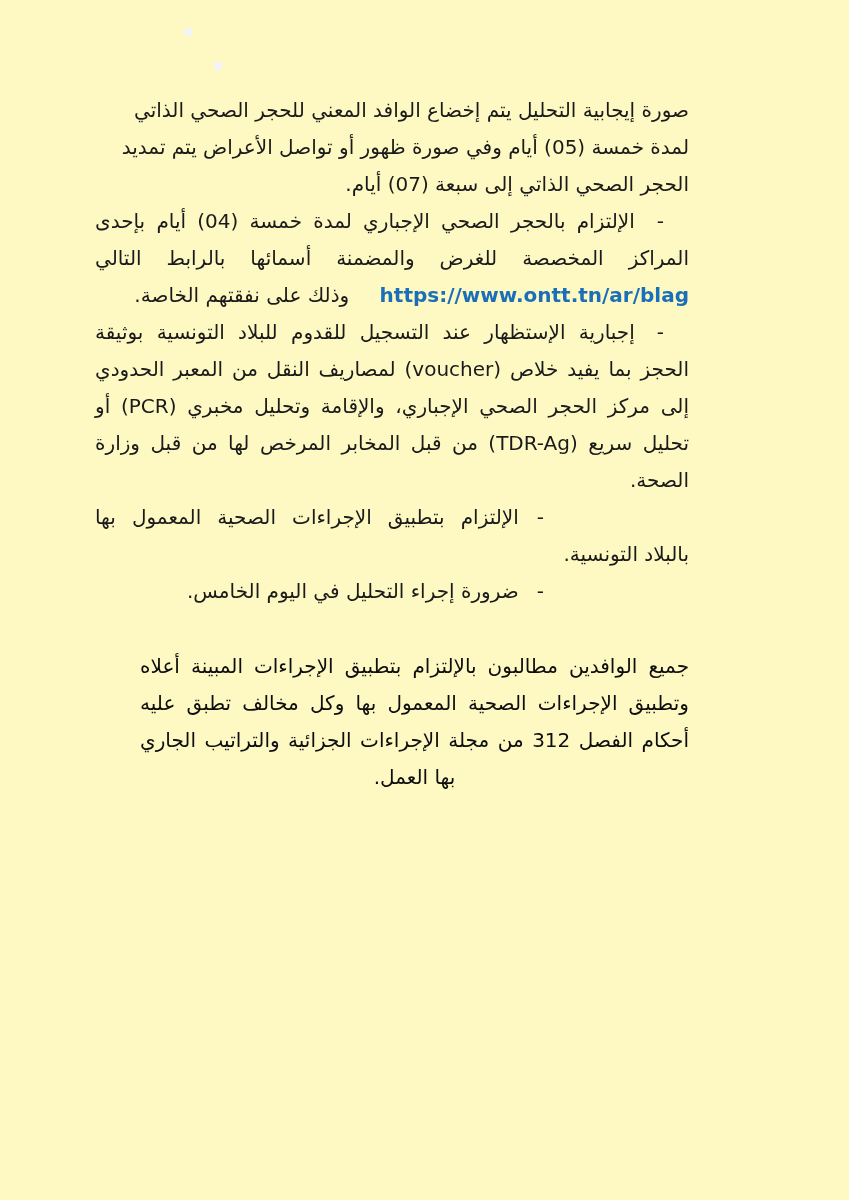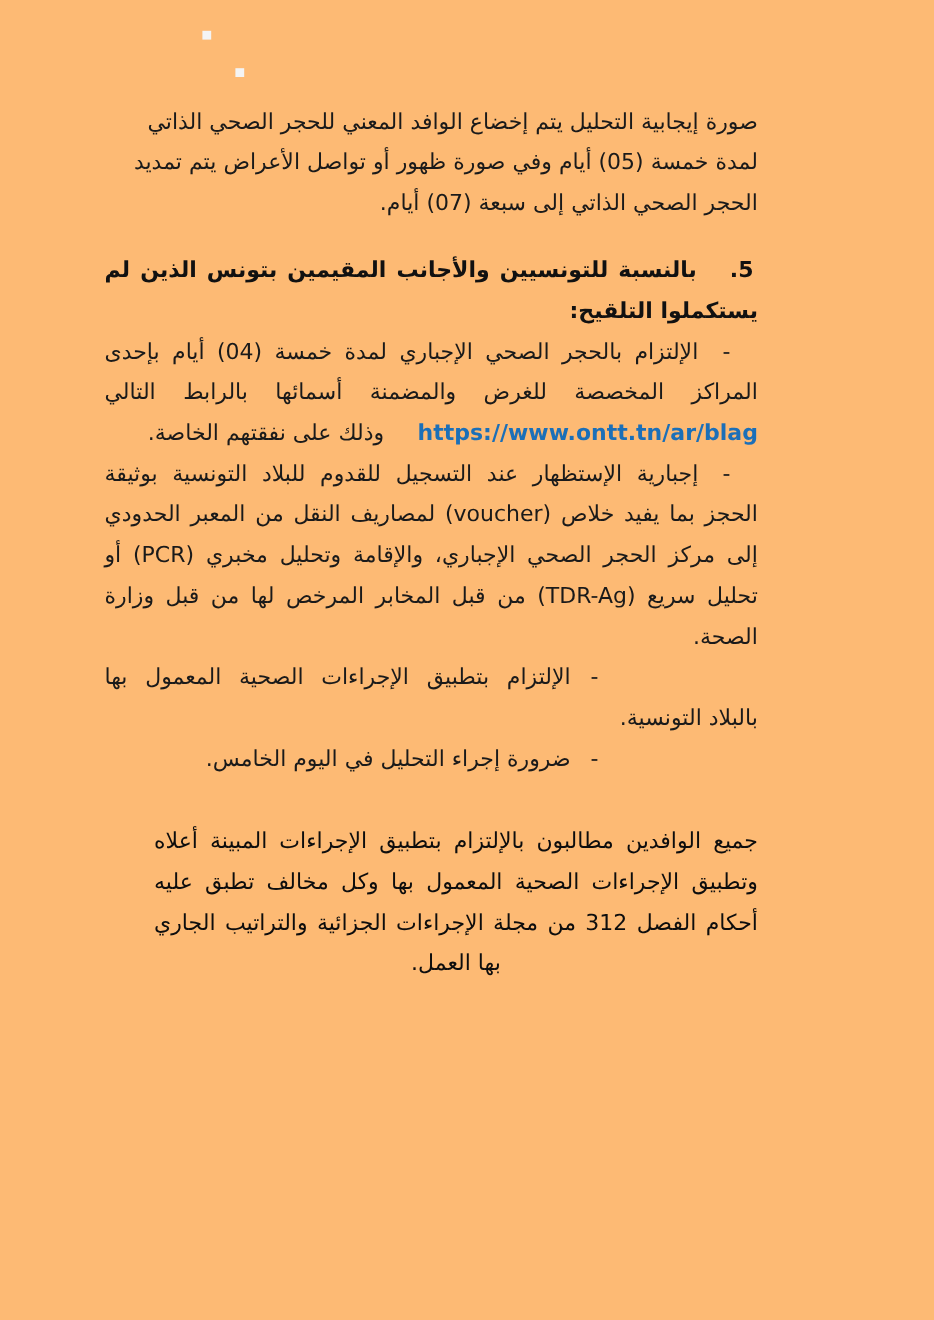--- a/index.html
+++ b/index.html
@@ -1,19 +1,19 @@
 <!DOCTYPE html>
 <html lang="ar"><head>
 <meta charset="utf-8">
 <style>
   html,body{margin:0;padding:0;background:#e8e8e8;}
   .page{
     position:relative;
     width:849px;height:1200px;
-    background:#fdba74;
+    background:#fef9c3;
     margin:0 auto;
     overflow:hidden;
     font-family:"DejaVu Sans",sans-serif;
     color:#1a1a1a;
   }
   .content{
     position:absolute;
     top:92px;left:95px;right:160px;
     direction:rtl;
     font-size:20px;
@@ -66,21 +66,20 @@
 
 <div class="page">
 
   <div class="artifact a1"></div>
   <div class="artifact a2"></div>
 
   <div class="content">
 
     <p class="intro">صورة إيجابية التحليل يتم إخضاع الوافد المعني للحجر الصحي الذاتي لمدة خمسة (05) أيام وفي صورة ظهور أو تواصل الأعراض يتم تمديد الحجر الصحي الذاتي إلى سبعة (07) أيام.</p>
 
-    <p class="heading5"><span class="h-num">5.</span><span class="tab t-num"></span><span>بالنسبة للتونسيين والأجانب المقيمين بتونس الذين لم يستكملوا التلقيح:</span></p>
 
     <p class="li-1"><span>-</span><span class="tab t1"></span><span>الإلتزام بالحجر الصحي الإجباري لمدة خمسة (04) أيام بإحدى المراكز المخصصة للغرض والمضمنة أسمائها بالرابط التالي</span>
       <a class="url">https://www.ontt.tn/ar/blag</a>
       <span>وذلك على نفقتهم الخاصة.</span></p>
 
     <p class="li-1"><span>-</span><span class="tab t1"></span><span>إجبارية الإستظهار عند التسجيل للقدوم للبلاد التونسية بوثيقة الحجز بما يفيد خلاص (voucher) لمصاريف النقل من المعبر الحدودي إلى مركز الحجر الصحي الإجباري، والإقامة وتحليل مخبري (PCR) أو تحليل سريع (TDR-Ag) من قبل المخابر المرخص لها من قبل وزارة الصحة.</span></p>
 
     <p class="li-2"><span>-</span><span class="tab t2"></span><span>الإلتزام بتطبيق الإجراءات الصحية المعمول بها بالبلاد التونسية.</span></p>
 
     <p class="li-2"><span>-</span><span class="tab t2"></span><span>ضرورة إجراء التحليل في اليوم الخامس.</span></p>

